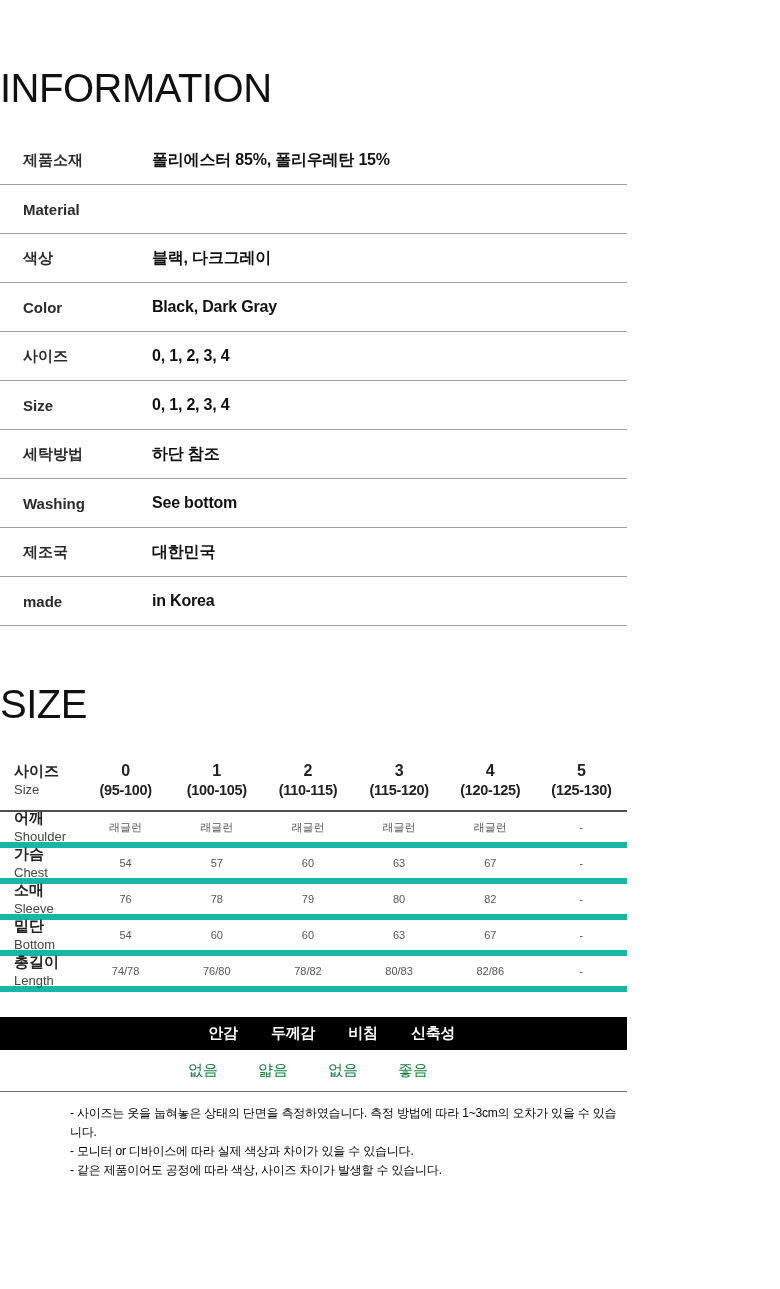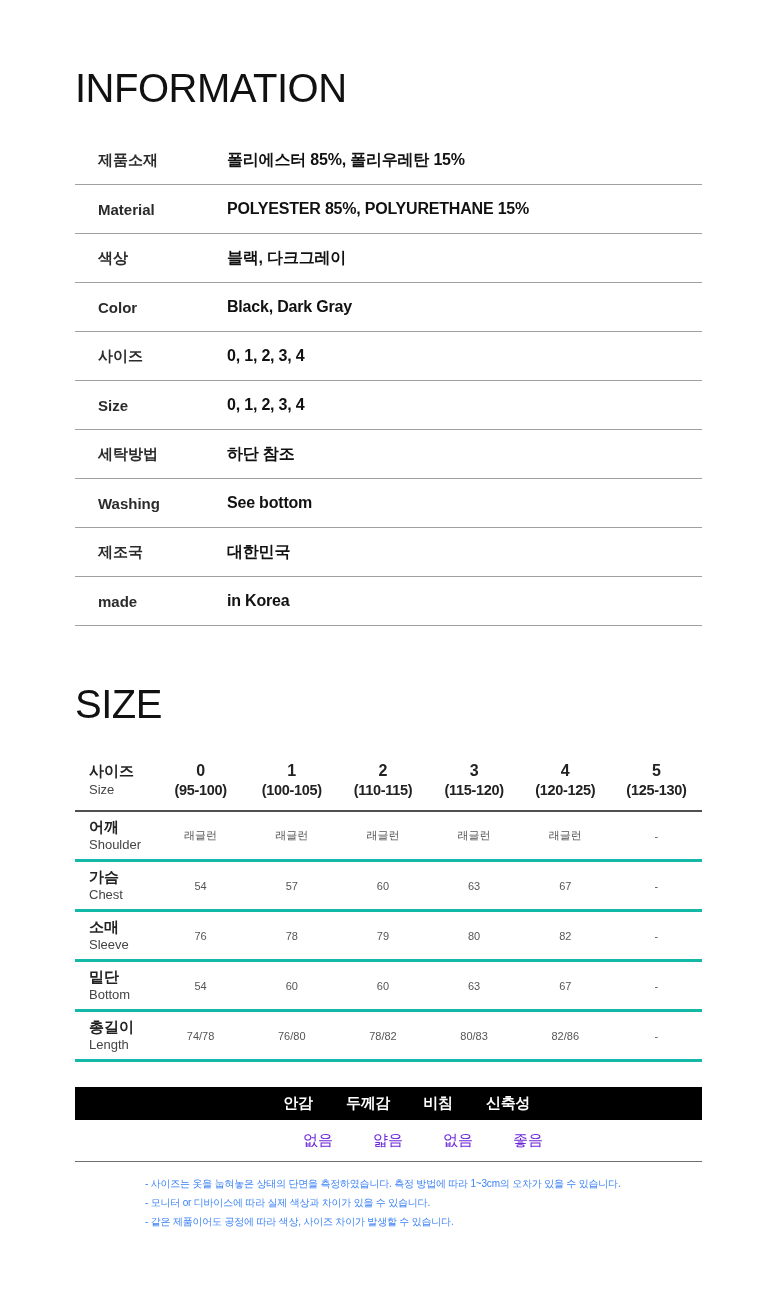--- a/index.html
+++ b/index.html
@@ -4,21 +4,21 @@
 <style>
   * { margin: 0; padding: 0; box-sizing: border-box; }
   html, body { background: #ffffff; }
   body {
     width: 780px;
     height: 1289px;
     font-family: "Liberation Sans", "DejaVu Sans", sans-serif;
     color: #1c1c1c;
     overflow: hidden;
   }
-  .content { width: 627px; margin-left: 75px; }
+  .content { width: 627px; }
 
   
   .section-title {
     font-size: 40px;
     font-weight: 500;
     letter-spacing: -0.5px;
     color: #111;
     line-height: 1;
   }
   .title-info { margin-top: 68px; }
@@ -51,22 +51,22 @@
   .size-table { margin-top: 26px; }
   .size-header-row {
     display: flex;
     align-items: center;
     height: 62px;
     border-bottom: 2px solid #4f4f4f;
   }
   .size-row {
     display: flex;
     align-items: center;
-    height: 50px;
-    border-bottom: 3px solid #14b8a6;
+    height: 36px;
+    border-bottom: 6px solid #14b8a6;
     justify-content: space-between;
   }
   .size-label-col {
     width: 80px;
     padding-left: 14px;
   }
   .size-label-ko { font-size: 15px; font-weight: 600; color: #222; line-height: 1.35; }
   .size-label-en { font-size: 13px; font-weight: 400; color: #444; line-height: 1.3; }
   .size-col { flex: 1 1 0; text-align: center; }
   .size-col-num { font-size: 16px; font-weight: 600; color: #222; line-height: 1.35; }
@@ -91,49 +91,48 @@
     letter-spacing: -0.3px;
   }
   .fabric-values-row {
     height: 42px;
     display: flex;
     align-items: center;
     border-bottom: 1px solid #6e6e6e;
   }
   .fabric-value-cell {
     width: 70px;
-    text-align: right;
+    text-align: left;
     font-size: 15px;
-    color: #6d28d9;
+    color: #15803d;
   }
 
   
   .notes { margin-top: 12px; margin-left: 70px; }
   .note-line {
-    font-size: 10px;
-    color: #3b82f6;
+    font-size: 12px;
+    color: #000000;
     line-height: 19px;
     letter-spacing: -0.2px;
   }
 </style>
 </head>
 <body>
 
 <div class="content">
 
   <h1 class="section-title title-info">INFORMATION</h1>
 
   <div class="info-table">
     <div class="info-row">
       <div class="info-label">제품소재</div>
       <div class="info-value">폴리에스터 85%, 폴리우레탄 15%</div>
     </div>
     <div class="info-row">
       <div class="info-label">Material</div>
-      <div class="info-value">POLYESTER 85%, POLYURETHANE 15%</div>
     </div>
     <div class="info-row">
       <div class="info-label">색상</div>
       <div class="info-value">블랙, 다크그레이</div>
     </div>
     <div class="info-row">
       <div class="info-label">Color</div>
       <div class="info-value">Black, Dark Gray</div>
     </div>
     <div class="info-row">

